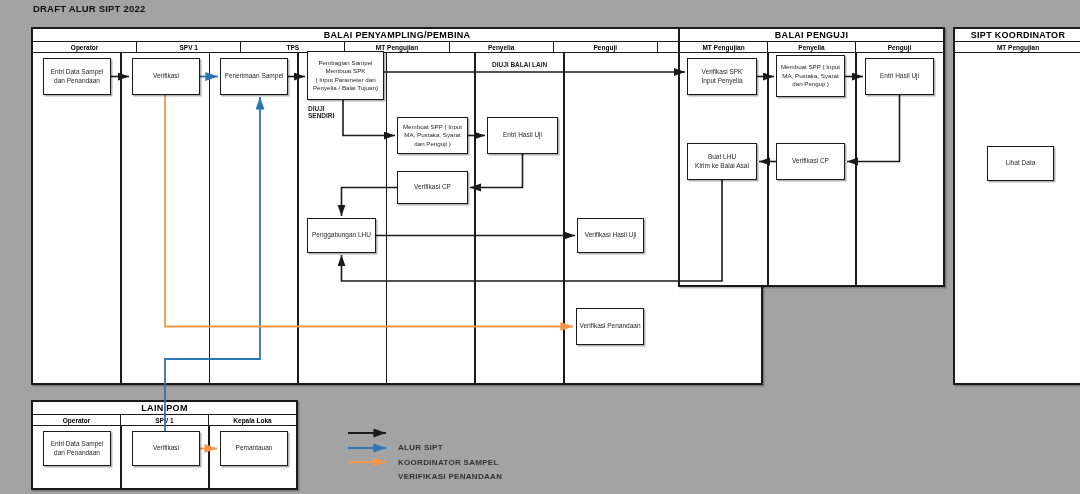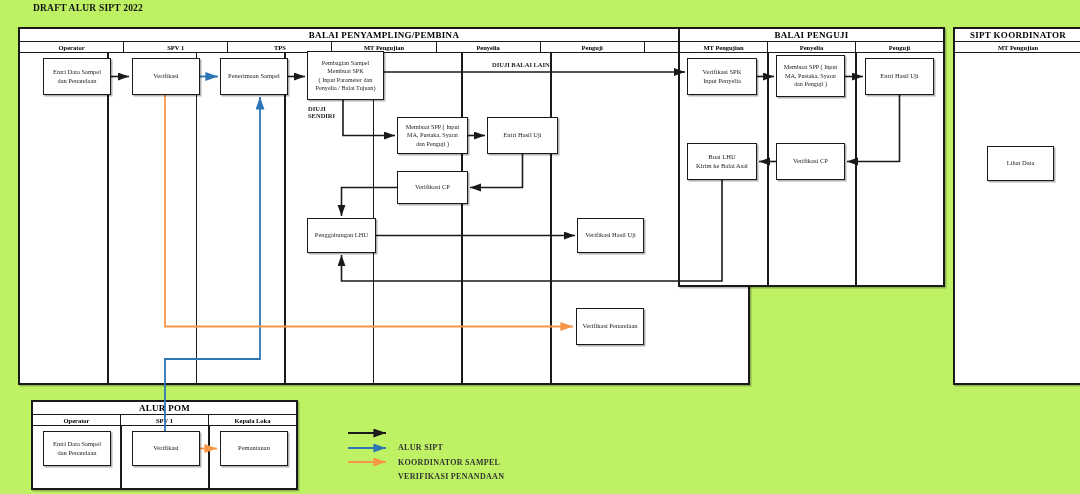--- a/index.html
+++ b/index.html
@@ -1,17 +1,17 @@
 <!DOCTYPE html>
 <html><head>
 <meta charset="utf-8">
 <style>
   html,body{margin:0;padding:0;background:#fff;}
-  #stage{position:relative;width:1080px;height:494px;overflow:hidden;background:#bef264;
-         font-family:Liberation Serif, serif;color:#1f1f1f;}
+  #stage{position:relative;width:1080px;height:494px;overflow:hidden;background:#a3a3a3;
+         font-family:Liberation Sans, sans-serif;color:#1f1f1f;}
   .page-title{position:absolute;left:33px;top:3px;font-size:9.5px;font-weight:bold;color:#111;letter-spacing:.2px;}
   
   .lane{position:absolute;border:2px solid #1a1a1a;background:#fff;box-sizing:border-box;z-index:1;
         box-shadow:1.5px 1.5px 0 rgba(0,0,0,.25);}
   .lane-title{height:12px;border-bottom:1.5px solid #1a1a1a;display:flex;align-items:center;justify-content:center;
         font-size:9px;font-weight:bold;color:#000;letter-spacing:.3px;}
   .lane-cols{display:flex;height:10px;border-bottom:1.5px solid #1a1a1a;}
   .col-h{flex:1;display:flex;align-items:center;justify-content:center;font-size:6.5px;font-weight:bold;color:#000;
         border-left:1.5px solid #1a1a1a;box-sizing:border-box;}
   .col-h:first-child{border-left:none;}
@@ -29,21 +29,21 @@
   .legend-label{position:absolute;font-size:8px;font-weight:bold;color:#333;z-index:4;letter-spacing:.3px;margin-top:15px;}
   svg.overlay{position:absolute;left:0;top:0;z-index:2;}
 </style>
 </head>
 <body>
 
 <div id="stage">
 
   <div class="page-title">DRAFT ALUR SIPT 2022</div>
 
-  <div class="lane" style="left:18px;top:27px;width:732px;height:358px">
+  <div class="lane" style="left:31px;top:27px;width:732px;height:358px">
     <div class="lane-title">BALAI PENYAMPLING/PEMBINA</div>
     <div class="lane-cols">
       <div class="col-h">Operator</div>
       <div class="col-h">SPV 1</div>
       <div class="col-h">TPS</div>
       <div class="col-h">MT Pengujian</div>
       <div class="col-h">Penyelia</div>
       <div class="col-h">Penguji</div>
       <div class="col-h">Kepala Balai</div>
     </div>
@@ -72,21 +72,21 @@
 
   <div class="lane" style="left:953px;top:27px;width:130px;height:358px">
     <div class="lane-title">SIPT KOORDINATOR</div>
     <div class="lane-cols">
       <div class="col-h">MT Pengujian</div>
     </div>
     <div class="lane-body"></div>
   </div>
 
   <div class="lane" style="left:31px;top:400px;width:267px;height:90px">
-    <div class="lane-title">ALUR POM</div>
+    <div class="lane-title">LAIN POM</div>
     <div class="lane-cols">
       <div class="col-h">Operator</div>
       <div class="col-h">SPV 1</div>
       <div class="col-h">Kepala Loka</div>
     </div>
     <div class="lane-body">
       <div class="vdiv" style="left:87.2px"></div>
       <div class="vdiv" style="left:175.3px"></div>
     </div>
   </div>

